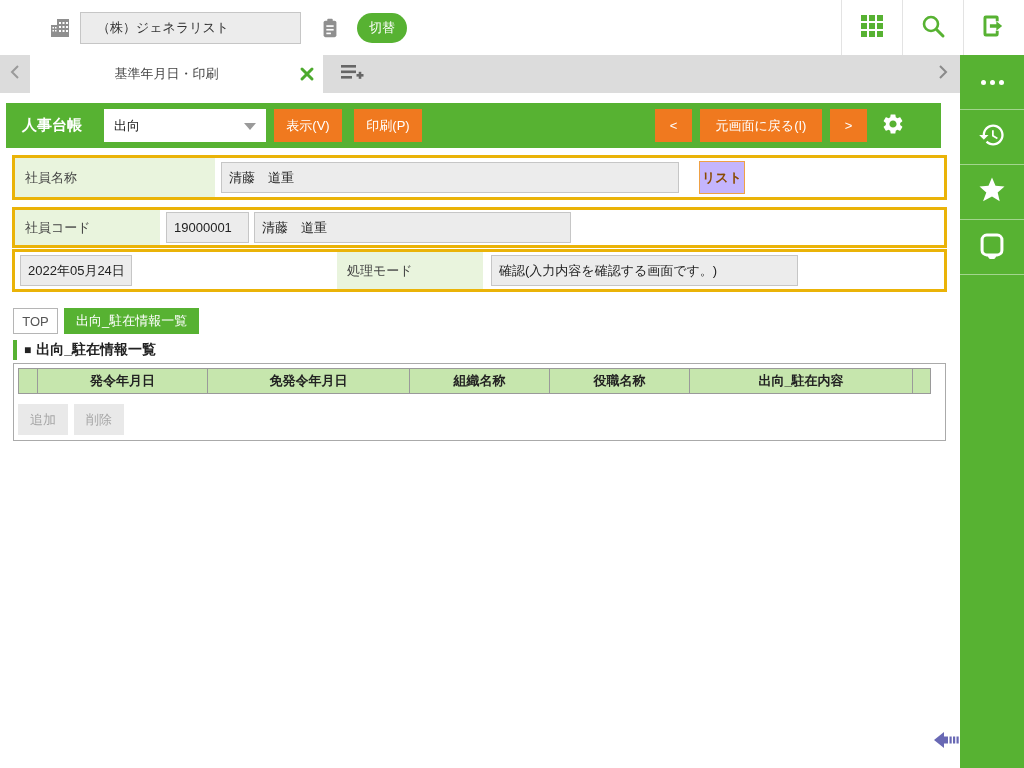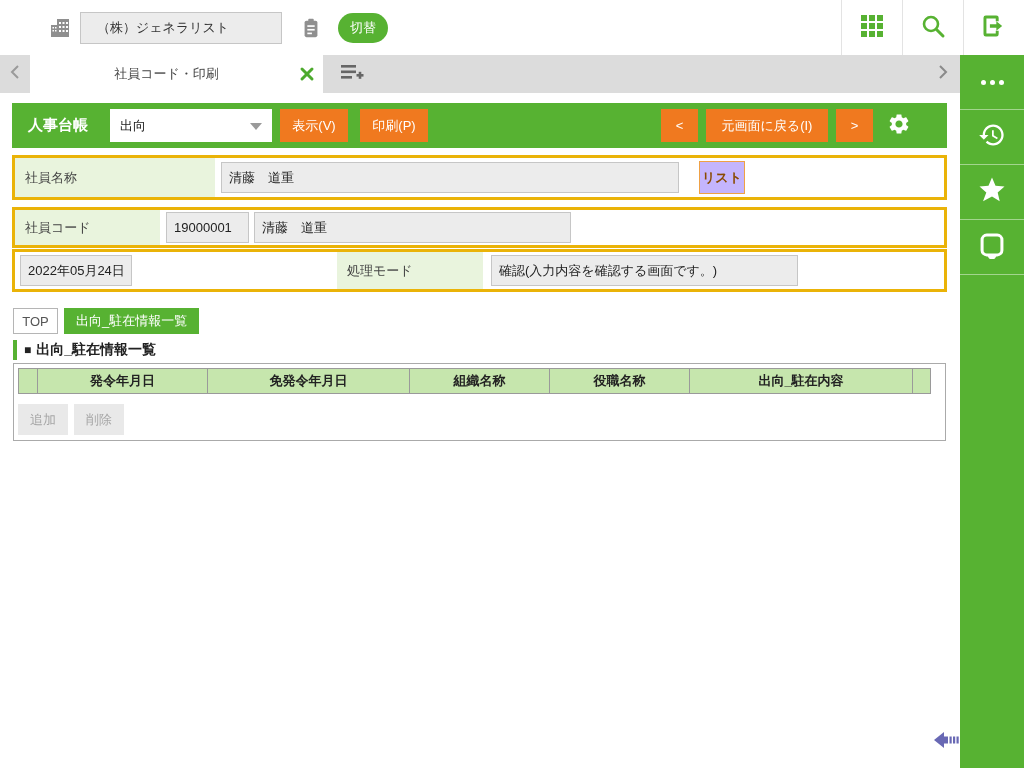--- a/index.html
+++ b/index.html
@@ -8,21 +8,21 @@
   body { position:relative; }
 
   
   .topbar { position:absolute; left:0; top:0; width:1024px; height:55px;
     background:#fff; display:flex; align-items:center; }
   .tb-icon { display:inline-flex; align-items:center; justify-content:center; }
   .tb-icon.first { margin-left:48px; }
   .tb-input { height:32px; background:#ececec; border:1px solid #c6c6c6;
     font-size:13px; color:#333; padding:0 8px; margin-left:8px;
     font-family:"Liberation Sans", sans-serif; }
-  .tb-input.company { width:202px;padding-left:16px; }
+  .tb-input.company { width:221px;padding-left:16px; }
   .tb-input.role { width:205px; margin-left:8px; }
   .gap-icon { margin-left:18px; }
   .switch-btn { margin-left:16px; width:50px; height:30px; border:none;
     border-radius:15px; background:#57b232; color:#fff; font-size:13px;
     cursor:pointer; font-family:"Liberation Sans", sans-serif; }
   .topbar-right { position:absolute; right:0; top:0; height:55px; display:flex; }
   .top-cell { width:61px; height:55px; display:flex; align-items:center;
     justify-content:center; border-left:1px solid #e3e3e3; cursor:pointer; }
 
   
@@ -44,21 +44,21 @@
 
   
   .sidebar { position:absolute; left:960px; top:55px; width:64px; height:713px;
     background:#57b232; }
   .side-cell { height:55px; border-bottom:1px solid rgba(255,255,255,.45);
     display:flex; align-items:center; justify-content:center; cursor:pointer; }
   .dots { display:flex; gap:4px; }
   .dots i { width:5px; height:5px; border-radius:50%; background:#fff; }
 
   
-  .toolbar { position:absolute; left:12px; top:103px; width:935px; height:45px;
+  .toolbar { position:absolute; left:6px; top:103px; width:935px; height:45px;
     background:#57b232; display:flex; align-items:center; padding:0 16px; }
   .toolbar-title { color:#fff; font-size:15px; font-weight:bold;
     margin-right:22px; }
   .select-box { width:162px; height:33px; background:#fff; position:relative;
     display:flex; align-items:center; padding:0 10px; font-size:13px;
     color:#222; cursor:pointer; }
   .select-box::after { content:""; position:absolute; right:10px; top:14px;
     border-left:6px solid transparent; border-right:6px solid transparent;
     border-top:7px solid #9a9a9a; }
   .btn-orange { height:33px; border:none; background:#f0791f; color:#fff;
@@ -200,21 +200,21 @@
 
 <div class="tabbar">
   <div class="tab-chevron">
     <span>
       <svg width="10" height="16" viewBox="0 0 10 16">
           <polyline points="8,2 2,8 8,14" fill="none" stroke="#9a9a9a" stroke-width="2"></polyline>
         </svg>
     </span>
   </div>
   <div class="tab-active">
-    <span class="tab-title">社員コード・印刷</span>
+    <span class="tab-title">基準年月日・印刷</span>
     <span class="tab-close">
       <svg width="16" height="16" viewBox="0 0 16 16">
         <line x1="3" y1="3" x2="13" y2="13" stroke="#4daa2d" stroke-width="3" stroke-linecap="round"></line>
         <line x1="13" y1="3" x2="3" y2="13" stroke="#4daa2d" stroke-width="3" stroke-linecap="round"></line>
       </svg>
     </span>
   </div>
   <span class="add-tab">
     <span>
       <svg width="24" height="22" viewBox="0 0 24 22" fill="#666">

